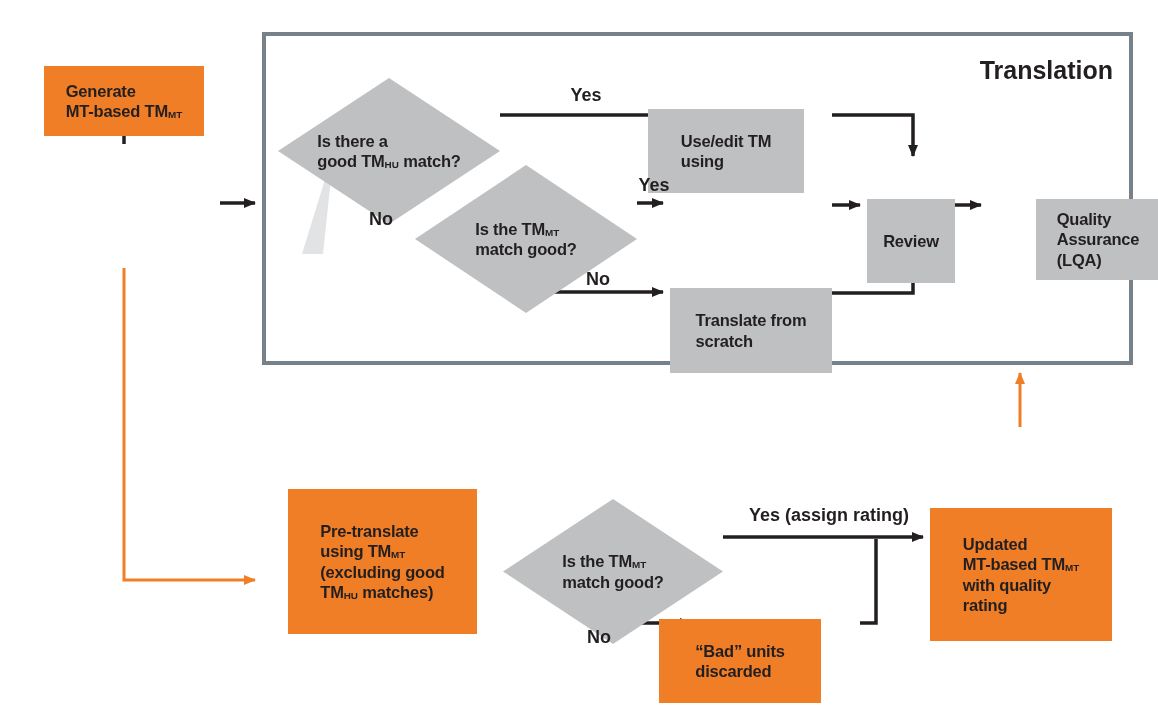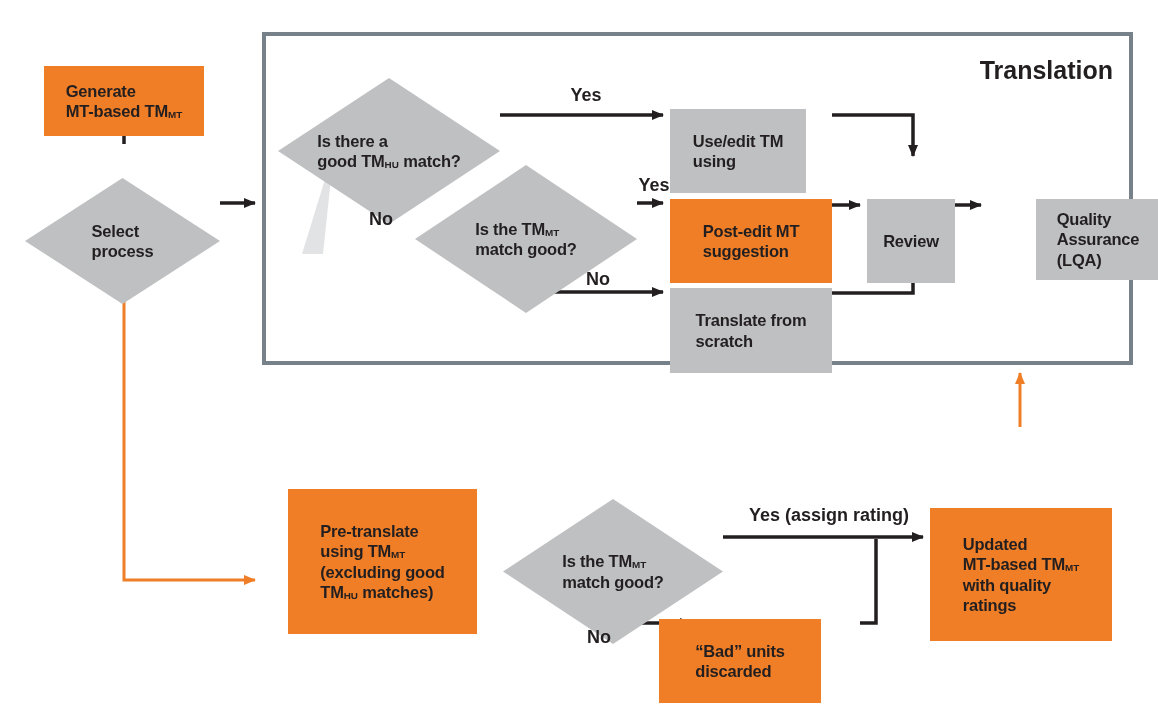--- a/index.html
+++ b/index.html
@@ -65,39 +65,33 @@
     <path d="M613,608 V623 H691" class="wk" marker-end="url(#mk-black)"></path>
     <path d="M860,623 H876 V539" class="wk"></path>
     <path d="M124,268 V580 H255" class="wo" marker-end="url(#mk-orange)"></path>
     <path d="M1020,427 V373" class="wo" marker-end="url(#mk-orange)"></path>
   </svg>
 
   <div class="node orange-fill" style="left:44px;top:30px;width:160px;height:70px">
     <div><span>Generate</span><br><span>MT-based TM</span><span class="sub">MT</span></div>
   </div>
 
-  <div class="node diamond" style="left:25px;top:142px;width:195px;height:126px">
-    <div><span>Select</span><br><span>process</span></div>
-  </div>
 
   <div class="node diamond" style="left:278px;top:42px;width:222px;height:146px">
     <div><span>Is there a</span><br><span>good TM</span><span class="sub">HU</span><span> match?</span></div>
   </div>
 
-  <div class="node gray-fill" style="left:670px;top:73px;width:136px;height:84px">
+  <div class="node gray-fill" style="left:648px;top:73px;width:156px;height:84px">
     <div><span>Use/edit TM</span><br><span>using</span></div>
   </div>
 
   <div class="node diamond" style="left:415px;top:129px;width:222px;height:148px">
     <div><span>Is the TM</span><span class="sub">MT</span><br><span>match good?</span></div>
   </div>
 
-  <div class="node orange-fill" style="left:670px;top:163px;width:162px;height:84px">
-    <div><span>Post-edit MT</span><br><span>suggestion</span></div>
-  </div>
 
   <div class="node gray-fill" style="left:867px;top:163px;width:88px;height:84px">
     <div><span>Review</span></div>
   </div>
 
   <div class="node gray-fill" style="left:670px;top:252px;width:162px;height:85px">
     <div><span>Translate from</span><br><span>scratch</span></div>
   </div>
 
   <div class="node gray-fill" style="left:1036px;top:163px;width:124px;height:81px">
@@ -111,21 +105,21 @@
 
   <div class="node diamond" style="left:503px;top:463px;width:220px;height:145px">
     <div><span>Is the TM</span><span class="sub">MT</span><br><span>match good?</span></div>
   </div>
 
   <div class="node orange-fill" style="left:659px;top:583px;width:162px;height:84px">
     <div><span>“Bad” units</span><br><span>discarded</span></div>
   </div>
 
   <div class="node orange-fill" style="left:930px;top:472px;width:182px;height:133px">
-    <div><span>Updated</span><br><span>MT-based TM</span><span class="sub">MT</span><br><span>with quality</span><br><span>ratings</span></div>
+    <div><span>Updated</span><br><span>MT-based TM</span><span class="sub">MT</span><br><span>with quality</span><br><span>rating</span></div>
   </div>
 
   <div class="elabel" style="left:586px;top:85px">Yes</div>
   <div class="elabel" style="left:381px;top:209px">No</div>
   <div class="elabel" style="left:654px;top:175px">Yes</div>
   <div class="elabel" style="left:598px;top:269px">No</div>
   <div class="elabel" style="left:829px;top:505px">Yes (assign rating)</div>
   <div class="elabel" style="left:599px;top:627px">No</div>
 
 </div>

